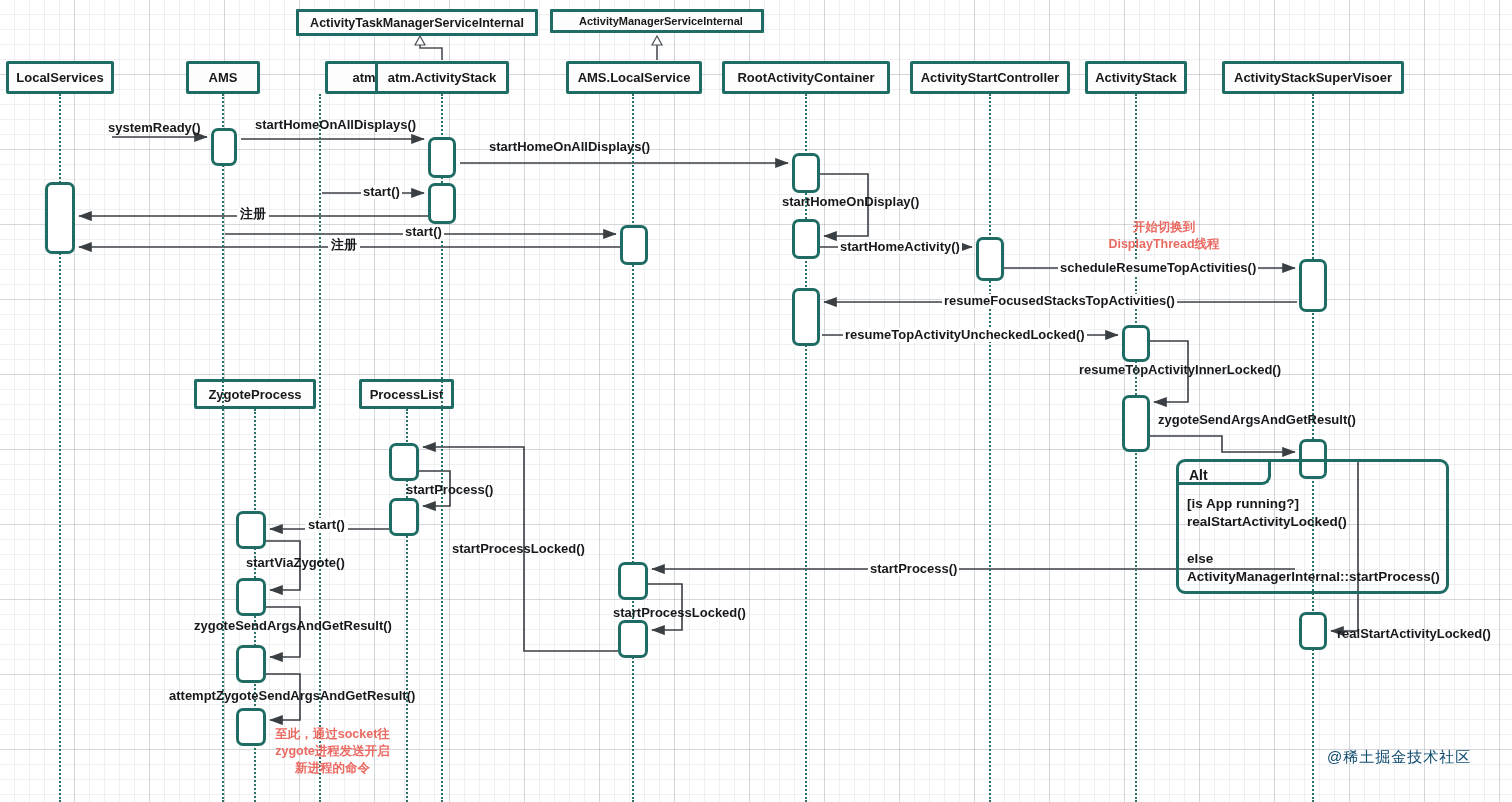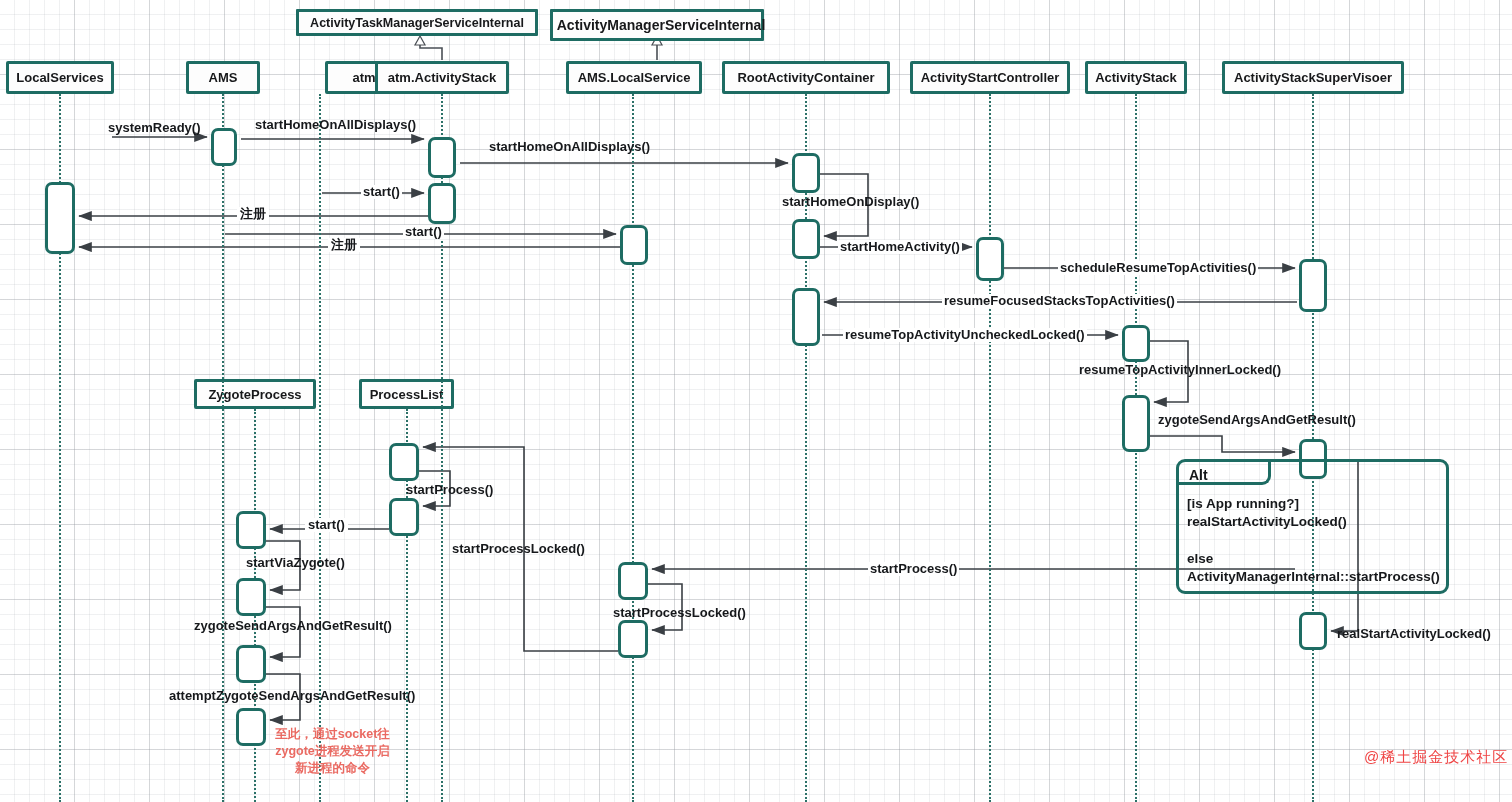--- a/index.html
+++ b/index.html
@@ -68,23 +68,22 @@
   #alt-label{
     position:absolute;font-weight:bold;font-size:14px;color:#16181b;
   }
   #alt-body{
     position:absolute;font-weight:bold;font-size:13.5px;color:#16181b;
     line-height:1.35;white-space:pre;
   }
 
   
   #watermark{
-    position:absolute;color:#ef4444;font-size:15px;white-space:nowrap;
+    position:absolute;color:#0c4a6e;font-size:15px;white-space:nowrap;
     letter-spacing:1px;
-    margin-left:37px;
   }
   svg#wires{position:absolute;left:0;top:0;width:1512px;height:802px;z-index:1;
             pointer-events:none;}
 </style>
 </head>
 <body>
 
 <div id="grid"></div>
 
 <svg id="wires" viewBox="0 0 1512 802">
@@ -152,21 +151,21 @@
 
     <path d="M266,674 L300,674 L300,720 L270,720" marker-end="url(#ah)"></path>
   </g>
 </svg>
 
 <div id="stage">
 
   <div class="lbox rounded" style="left:296px;top:9px;width:242px;height:27px;font-size:12.5px;">
     <span>ActivityTaskManagerServiceInternal</span>
   </div>
-  <div class="lbox rounded" style="left:550px;top:9px;width:214px;height:32px;font-size:14px;padding-left:8px;">
+  <div class="lbox rounded" style="left:550px;top:9px;width:214px;height:24px;font-size:11px;padding-left:8px;">
     <span>ActivityManagerServiceInternal</span>
   </div>
 
   <div class="lbox" style="left:6px;top:61px;width:108px;height:33px;font-size:13px;">
     <span>LocalServices</span>
     </div>
   <div class="lbox" style="left:186px;top:61px;width:74px;height:33px;font-size:13px;">
     <span>AMS</span>
     </div>
   <div class="lbox" style="left:281px;top:61px;width:78px;height:33px;font-size:13px;margin-left:44px;">
@@ -250,20 +249,22 @@
   <div class="msg" style="left:613px;top:606px;">startProcessLocked()</div>
   <div class="msg" style="left:452px;top:542px;">startProcessLocked()</div>
   <div class="msg" style="left:406px;top:483px;">startProcess()</div>
 
   <div class="msg" style="left:305px;top:518px;background:#fff;padding:0 3px;">start()</div>
   <div class="msg" style="left:246px;top:556px;">startViaZygote()</div>
   <div class="msg" style="left:194px;top:619px;">zygoteSendArgsAndGetResult()</div>
   <div class="msg" style="left:169px;top:689px;">attemptZygoteSendArgsAndGetResult()</div>
   <div class="msg" style="left:1337px;top:627px;">realStartActivityLocked()</div>
 
+  <div class="note-red" style="left:1084px;top:219px;width:160px;">开始切换到
+DisplayThread线程</div>
   <div class="note-red" style="left:250px;top:726px;width:165px;text-align:center;">至此，通过socket往
 zygote进程发送开启
 新进程的命令</div>
 
   <div id="alt-frag" style="left:1176px;top:459px;width:273px;height:135px;"></div>
   <div id="alt-tab" style="left:1176px;top:459px;width:95px;height:26px;"></div>
   <div id="alt-label" style="left:1189px;top:467px;">Alt</div>
   <div id="alt-body" style="left:1187px;top:495px;">[is App running?]
 realStartActivityLocked()
 

